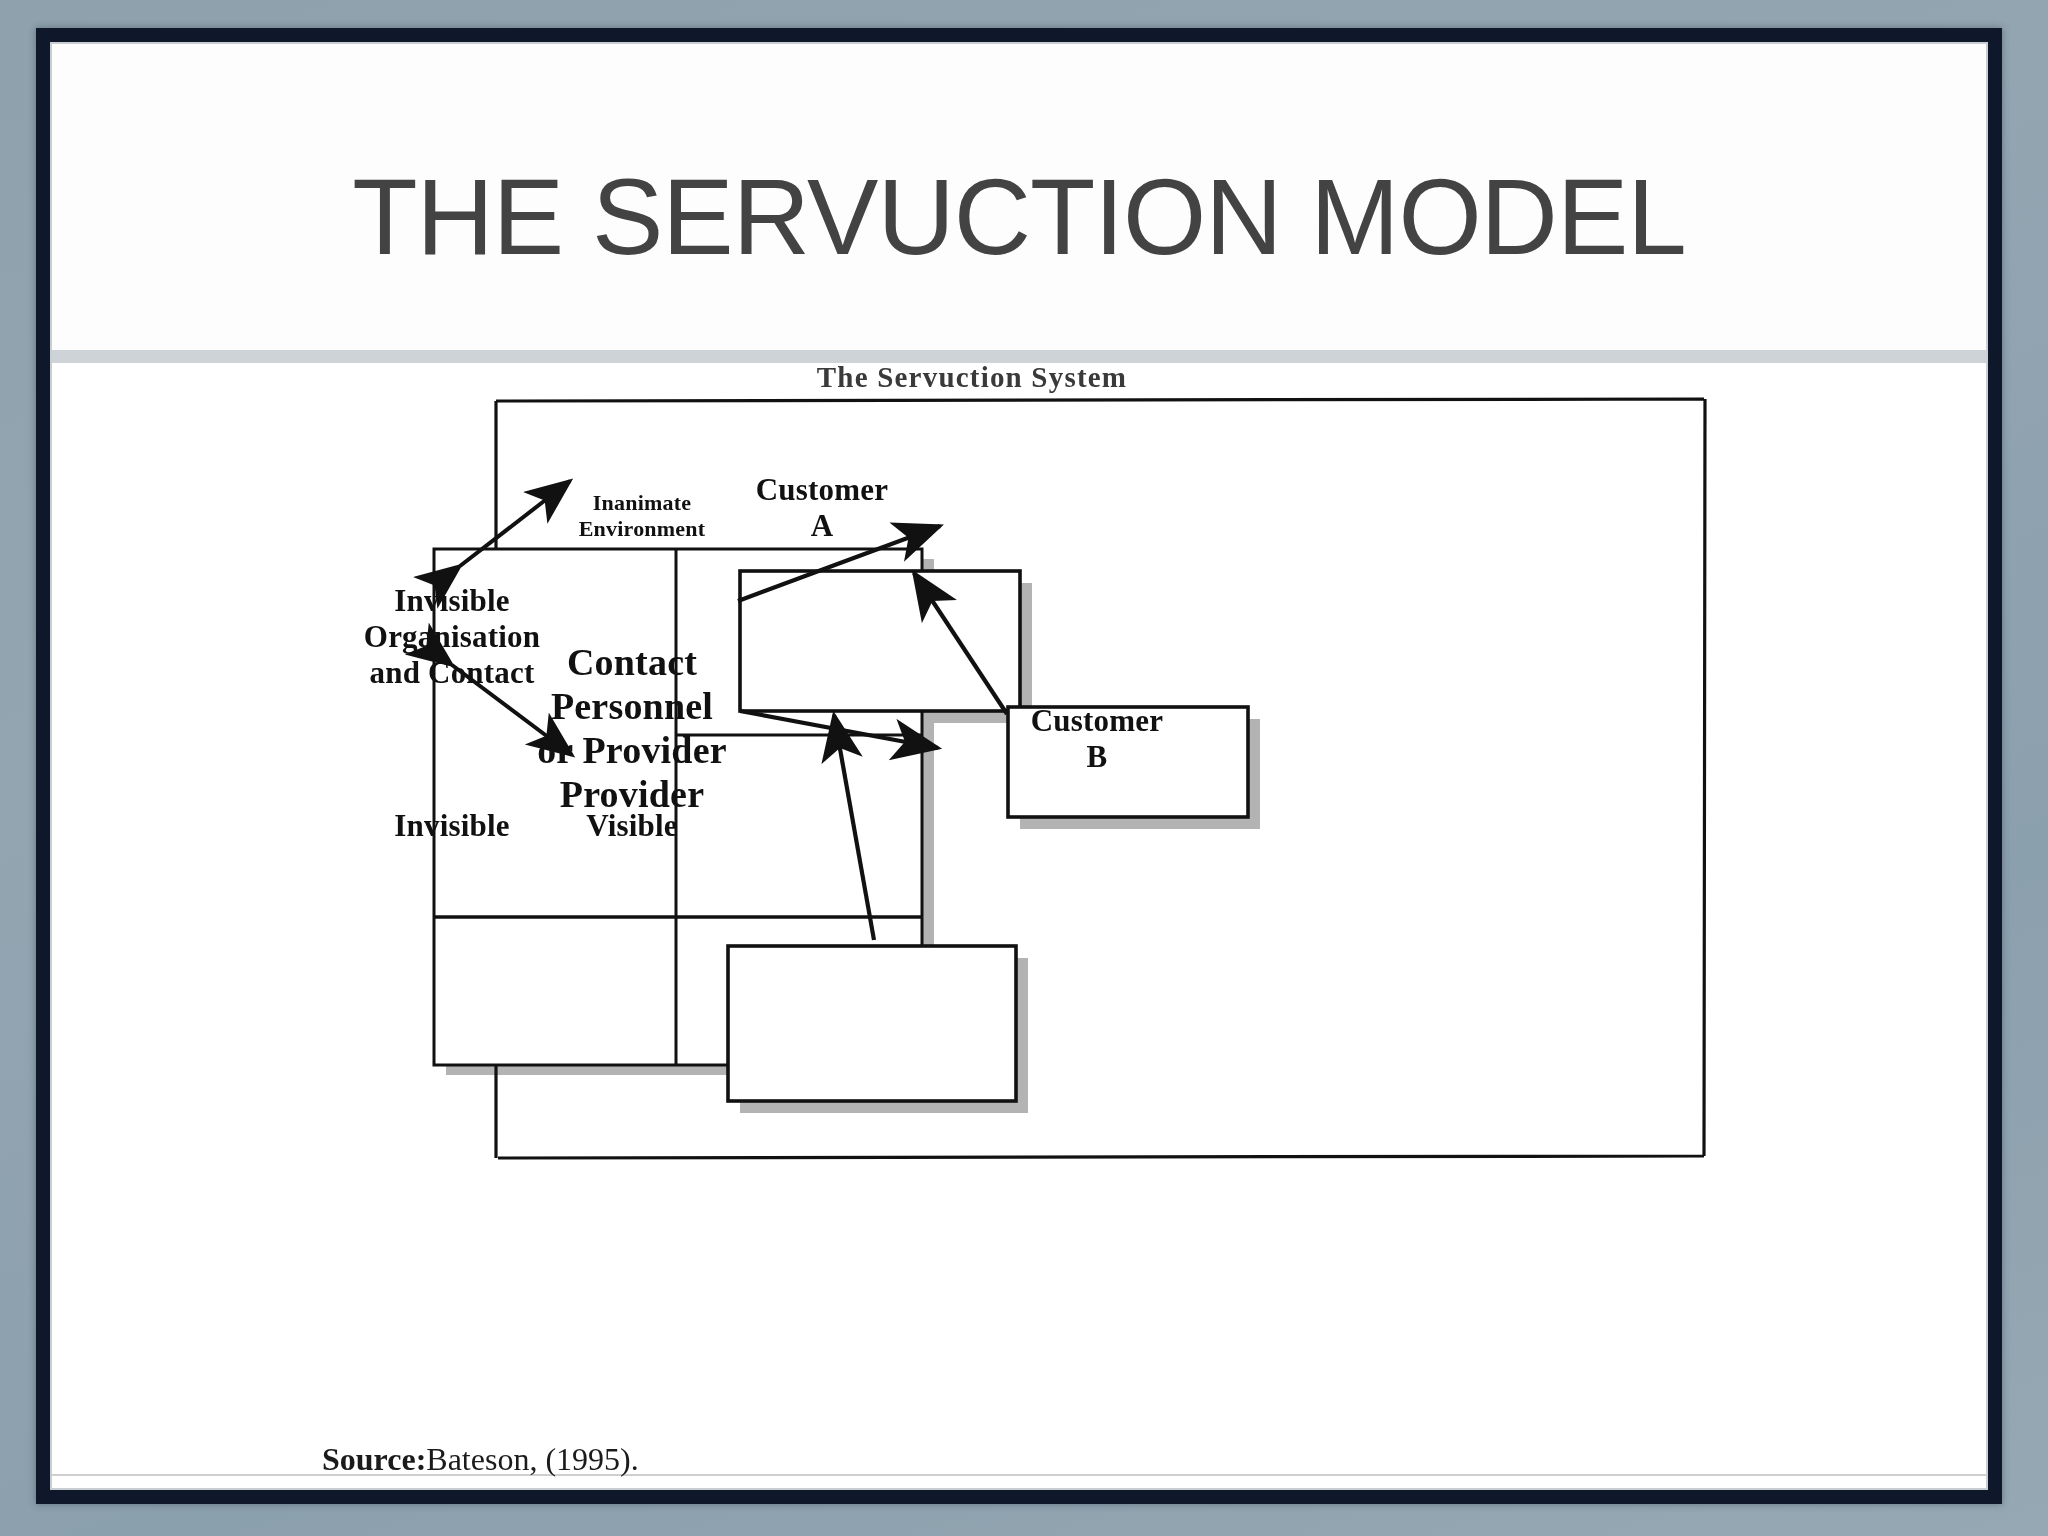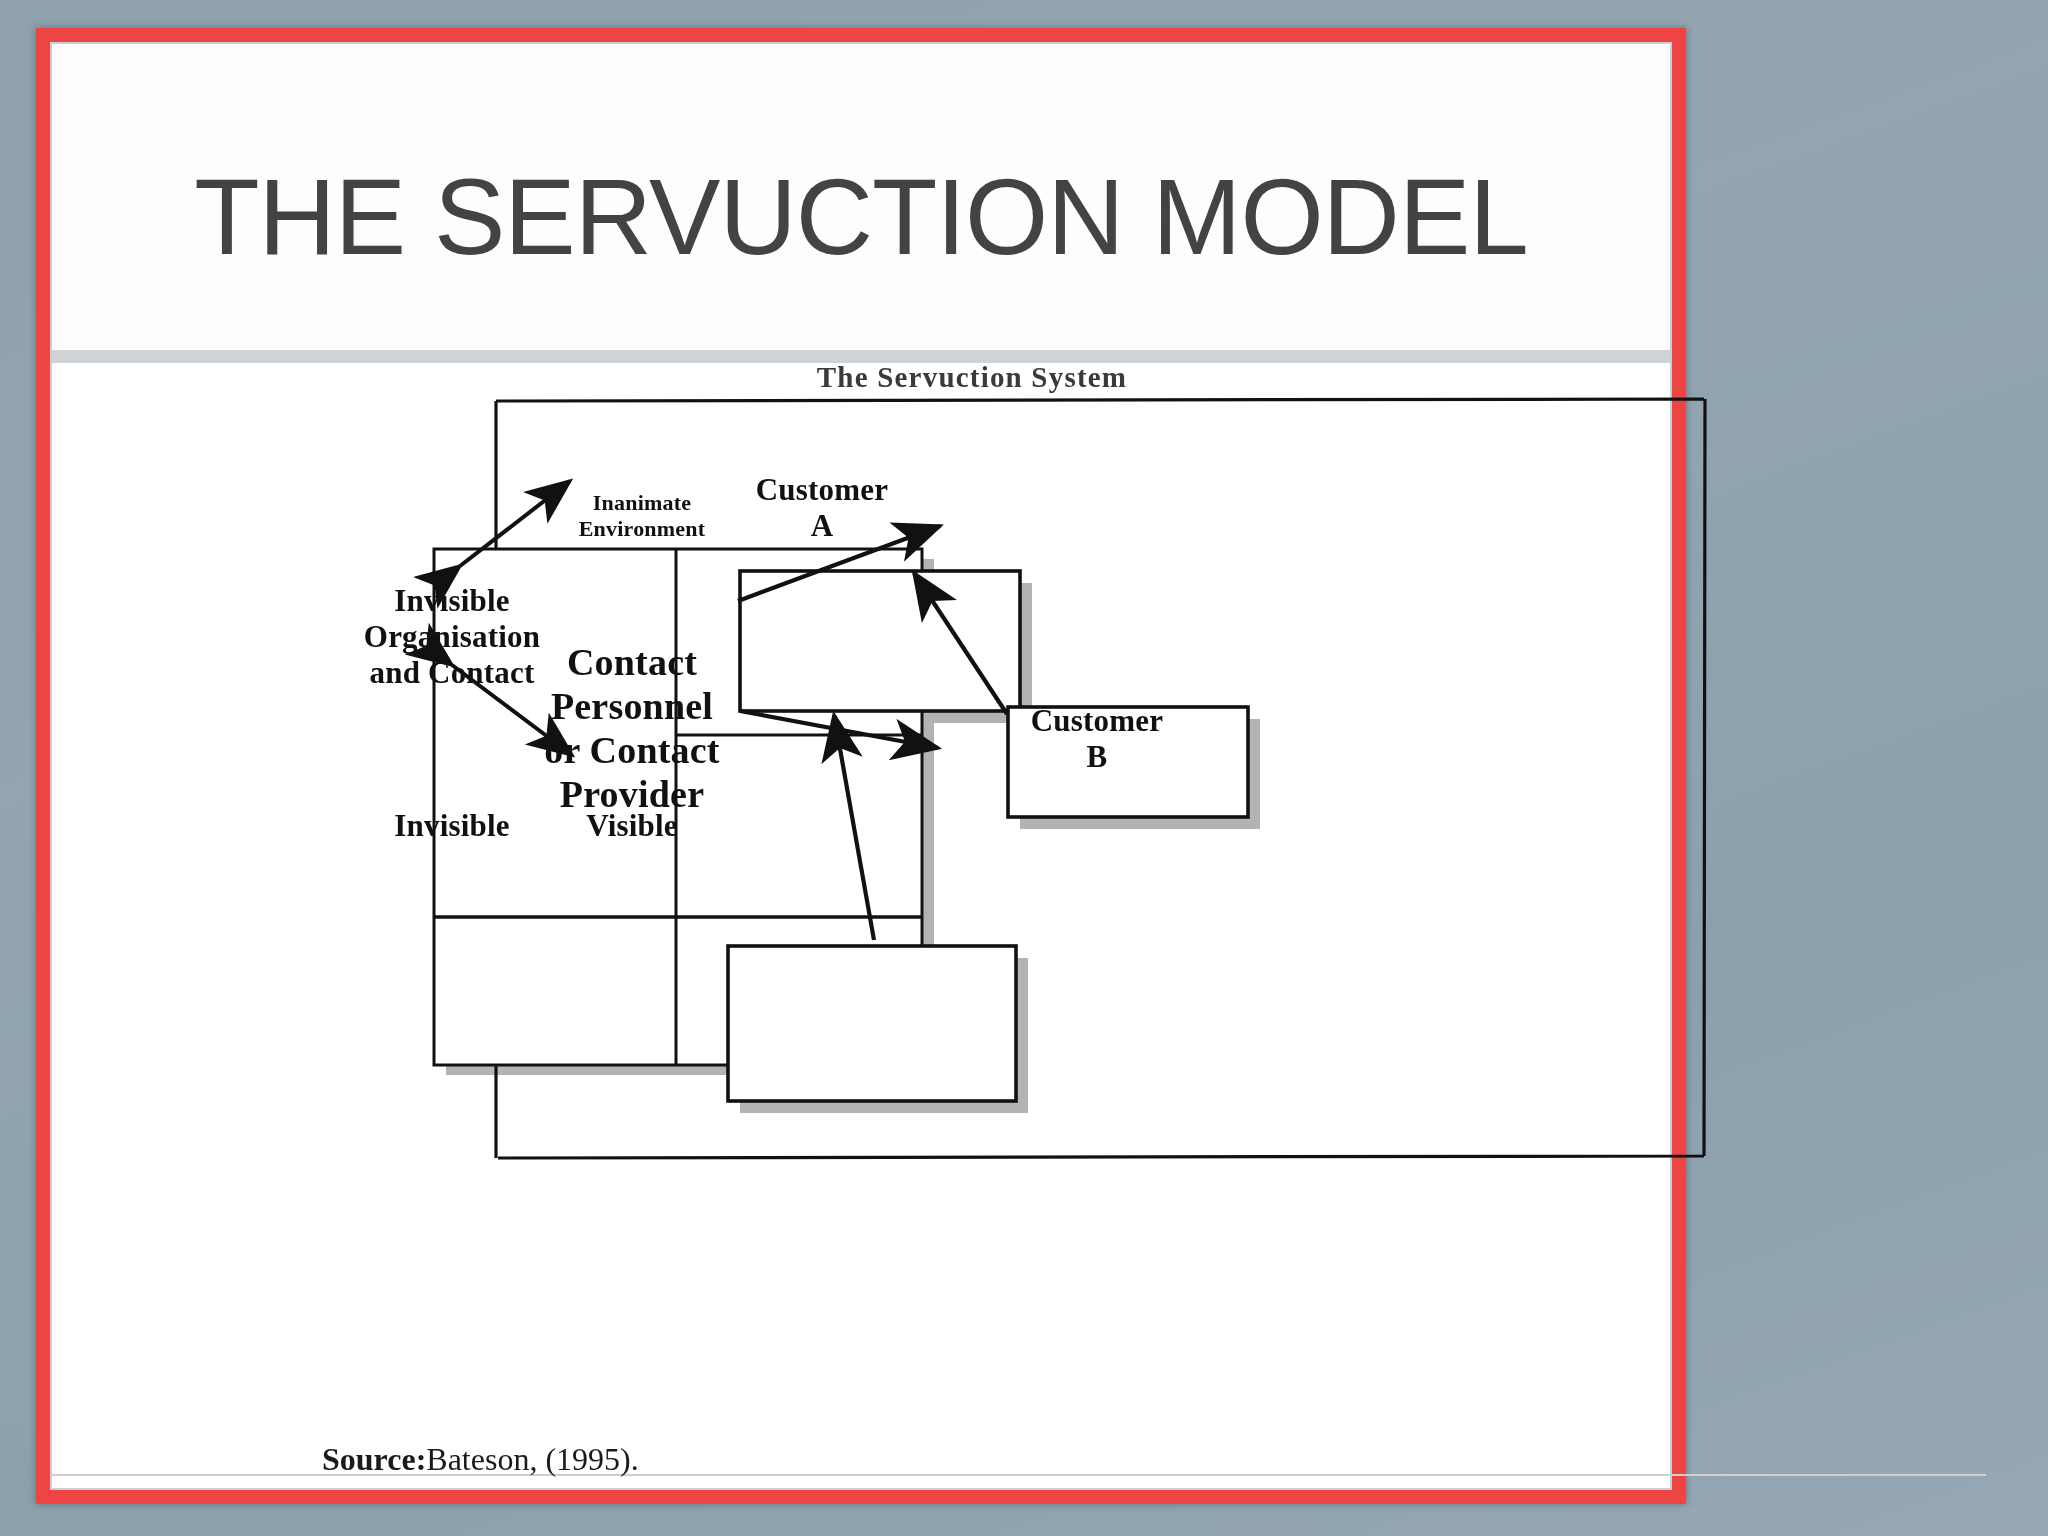--- a/index.html
+++ b/index.html
@@ -7,22 +7,22 @@
     width:2048px;height:1536px;
     background:#8fa2ae;
     font-family:"Liberation Sans",sans-serif;
     overflow:hidden;
   }
   #bg{
     position:absolute;left:0;top:0;width:2048px;height:1536px;
     background:linear-gradient(160deg,#8ea1ad 0%,#93a5b1 35%,#8ba0ad 70%,#96a8b3 100%);
   }
   #slide{
-    position:absolute;left:36px;top:28px;width:1650px;height:1476px;
-    background:#ef4444;
+    position:absolute;left:36px;top:28px;width:1966px;height:1476px;
+    background:#0f172a;
     box-shadow:0 0 7px rgba(40,55,65,.45);
   }
   #slide-inner{
     position:absolute;left:14px;top:14px;right:14px;bottom:14px;
     border:2px solid #c9ced3;
     background:#ffffff;
   }
   
   #title-band{
     position:absolute;left:0;top:0;width:100%;height:318px;
@@ -171,21 +171,21 @@
 
       <div class="dlabel" id="lbl-invisible-org">
         <div>Invisible</div>
         <div>Organisation</div>
         <div>and Contact</div>
       </div>
 
       <div class="dlabel" id="lbl-contact">
         <div>Contact</div>
         <div>Personnel</div>
-        <div>or Contact</div>
+        <div>or Provider</div>
         <div>Provider</div>
       </div>
 
       <div class="dlabel" id="lbl-invisible">Invisible</div>
       <div class="dlabel" id="lbl-visible">Visible</div>
 
       <div class="dlabel" id="lbl-customer-a">
         <div>Customer</div>
         <div>A</div>
       </div>

